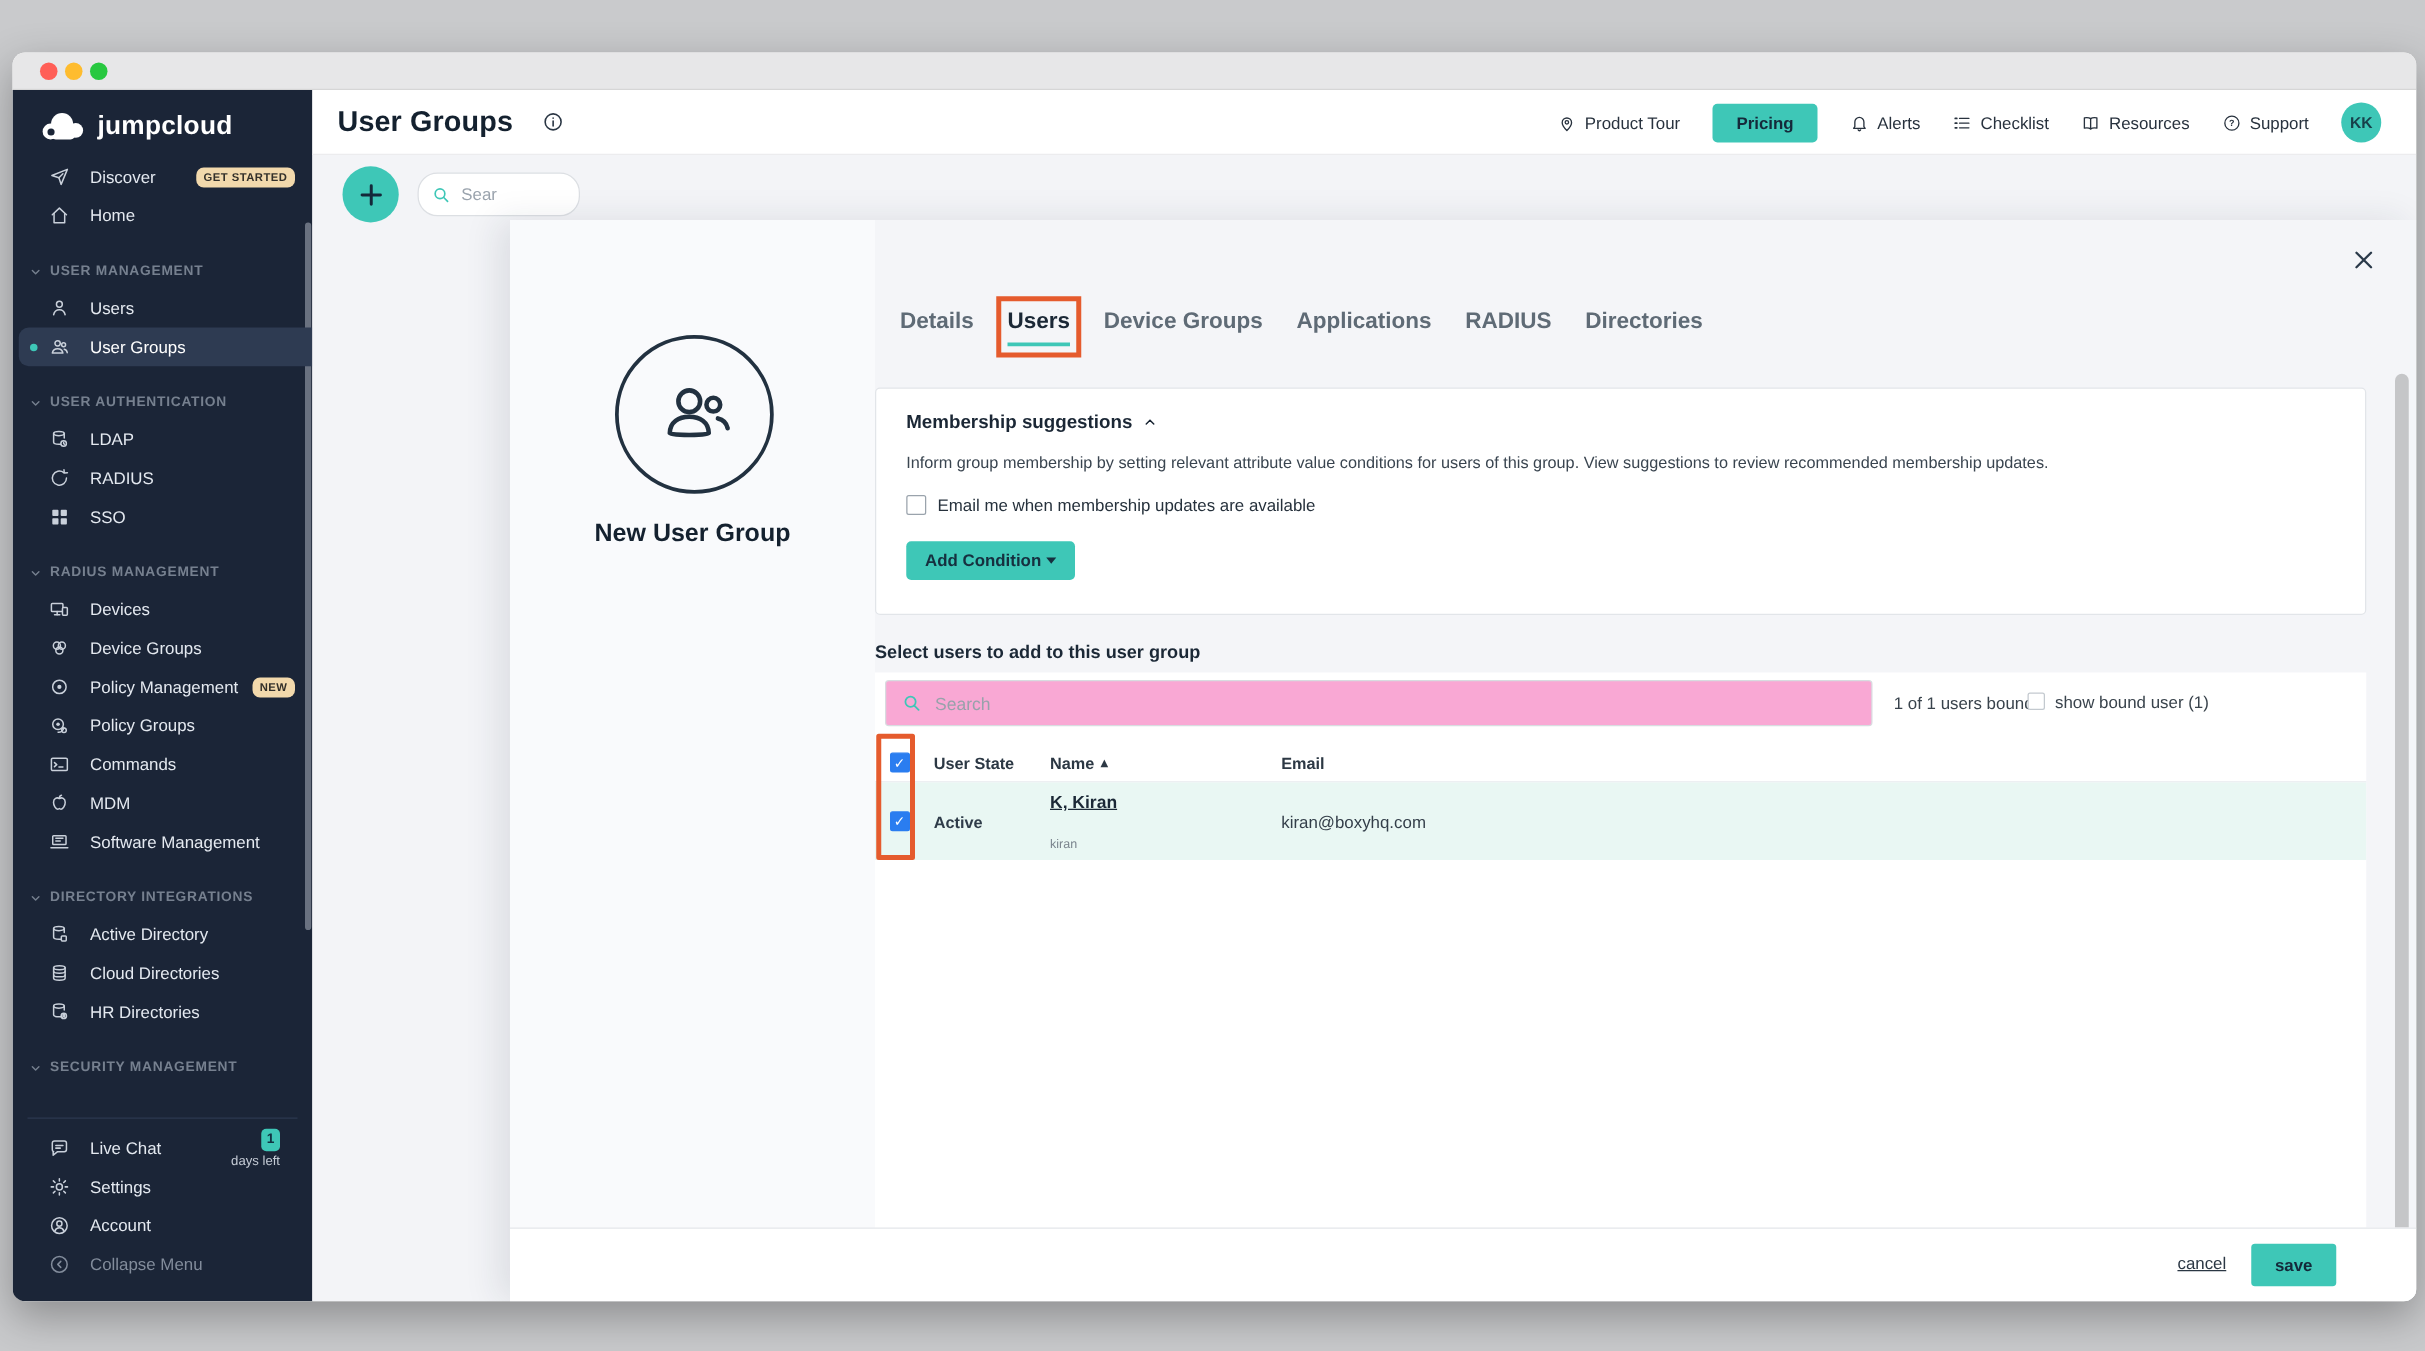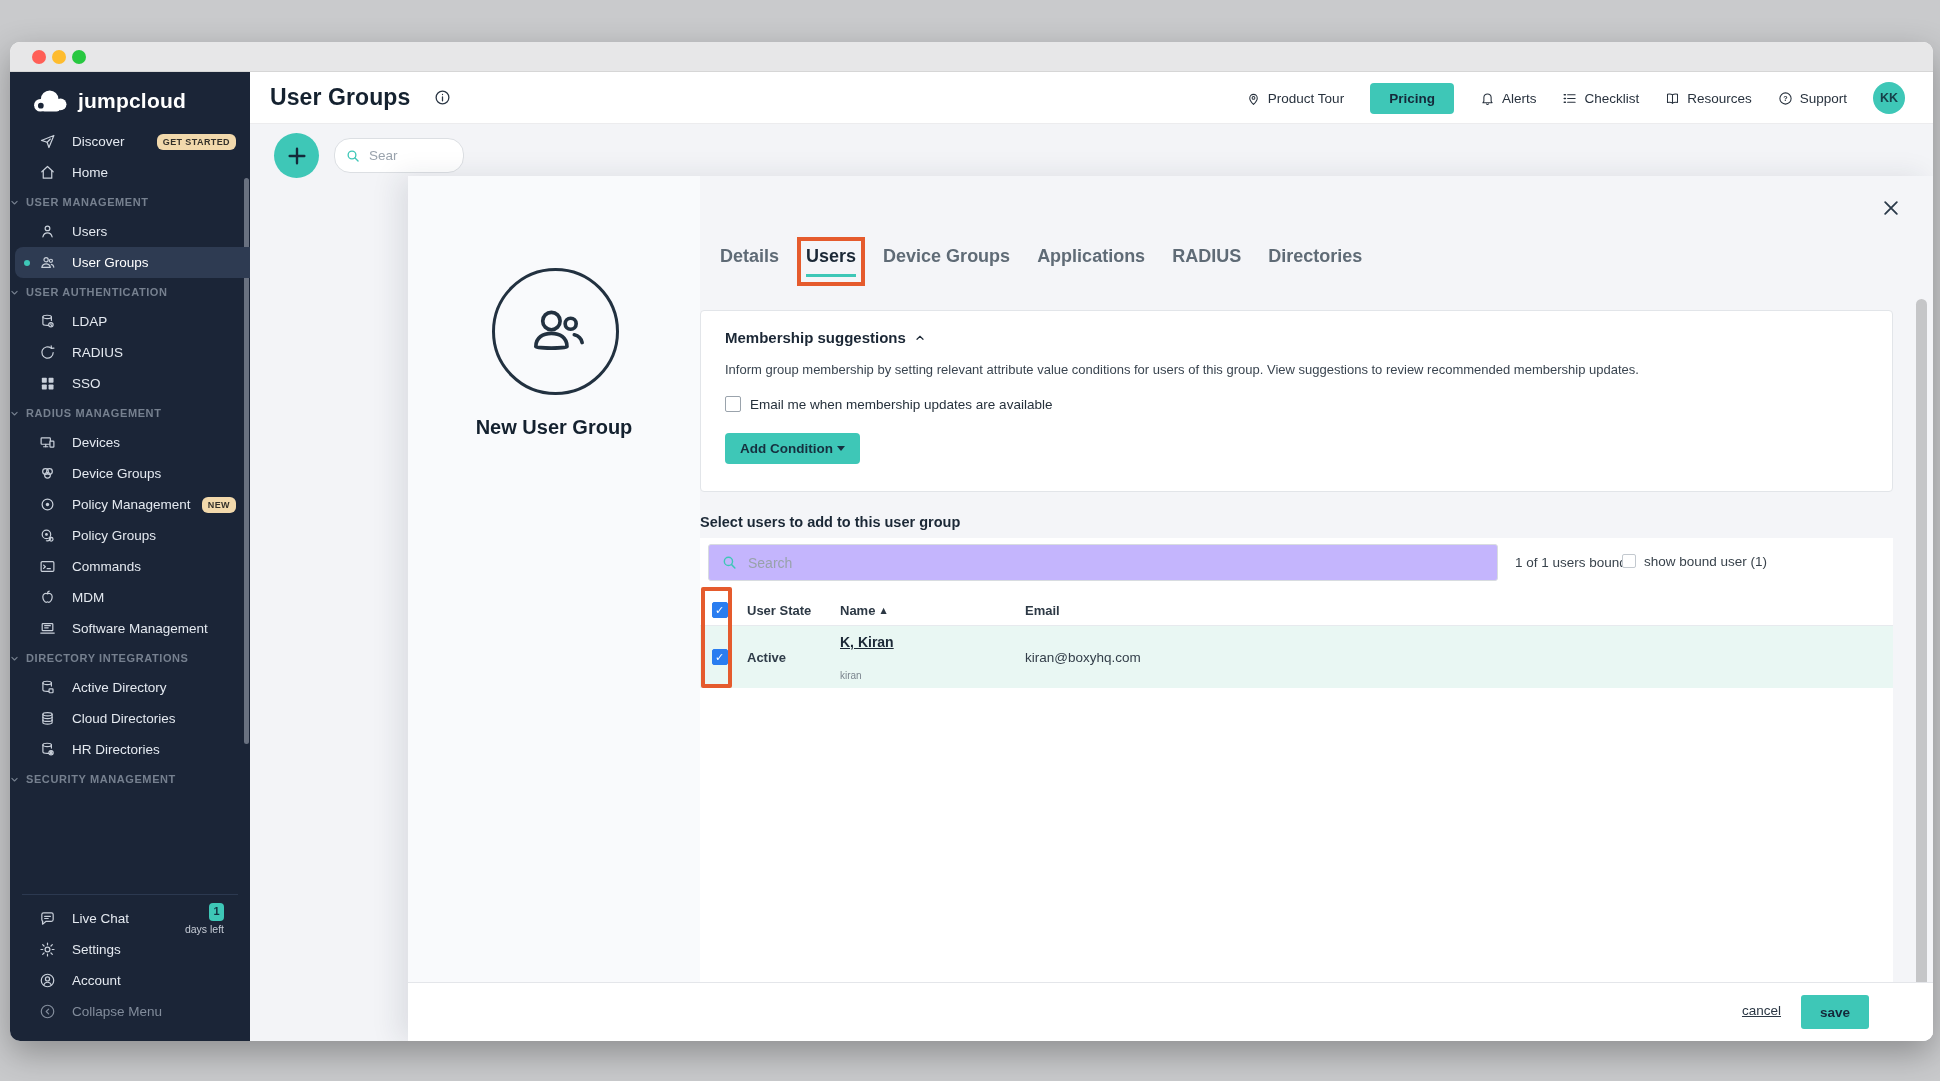--- a/index.html
+++ b/index.html
@@ -12,21 +12,21 @@
           background:#fff;box-shadow:0 12px 34px rgba(0,0,0,.3)}
   .titlebar{position:absolute;left:0;top:0;right:0;height:30px;background:#e7e7e8;border-bottom:1px solid #d6d6d6}
   .tl{position:absolute;top:8px;width:14px;height:14px;border-radius:50%}
   .tl.red{left:22px;background:#ff5f57}.tl.yellow{left:42px;background:#febc2e}.tl.green{left:62px;background:#28c840}
 
   
   .sidebar{position:absolute;left:0;top:30px;bottom:0;width:240px;background:#1b2537;color:#e6eaf0;display:flex;flex-direction:column}
   .logo-row{display:flex;align-items:center;gap:9px;padding:16px 0 8px 22px;flex:0 0 auto}
   .logo-text{font-size:21px;font-weight:800;color:#fff;letter-spacing:.2px}
   .side-nav{flex:1 1 auto;overflow:hidden;padding-top:4px;position:relative}
-  .sec-header{display:flex;align-items:center;gap:7px;height:28px;
+  .sec-header{display:flex;align-items:center;gap:7px;height:28px;margin-top:15px;padding-left:14px;
               font-size:11px;font-weight:800;letter-spacing:.6px;color:#76808f}
   .side-item{position:relative;display:flex;align-items:center;height:31px;padding-left:28px;font-size:13.5px;color:#e4e9f0;cursor:pointer}
   .side-item .icon{width:18px;height:18px;display:inline-flex;align-items:center;justify-content:center;color:#c9d0da;flex:0 0 18px}
   .side-item .side-label{margin-left:16px;white-space:nowrap}
   .side-item.active{background:#2e3b52;border-radius:8px 0 0 8px;margin-left:5px;padding-left:23px}
   .side-item.active .side-label{color:#fff}
   .side-item.muted,.side-item.muted .icon{color:#828c9b}
   .dot{position:absolute;left:9px;top:12.5px;width:6px;height:6px;border-radius:50%;background:#3ec7b7}
   .tan-badge{background:#f2d9ac;color:#33302a;font-size:9px;font-weight:800;letter-spacing:.4px;
              padding:3px 6px;border-radius:6px;margin-left:auto;margin-right:14px;white-space:nowrap}
@@ -83,21 +83,21 @@
   .checkbox.checked{background:#2a7df0;border-color:#2a7df0;position:relative}
   .checkbox.checked::after{content:"✓";font-family:"DejaVu Sans",sans-serif;color:#fff;font-size:11px;font-weight:700;
                            position:absolute;left:2.5px;top:0.5px}
   .teal-btn{margin-top:21px;display:inline-flex;align-items:center;gap:4px;background:#3ec7b7;color:#16303f;
             font-size:13.5px;font-weight:700;height:31px;padding:0 15px;border:none;border-radius:4px;cursor:pointer}
   .caret-down{width:0;height:0;border-left:4.5px solid transparent;border-right:4.5px solid transparent;border-top:5.5px solid #16303f}
 
   .select-label{position:absolute;left:292px;top:338px;font-size:14.5px;font-weight:800;color:#1b2836}
   .sheet{position:absolute;left:292px;top:362px;width:1193px;height:477px;background:#fff}
   .sheet-search{position:absolute;left:8px;top:6px;width:790px;height:37px;border:1px solid #d8dce0;border-radius:3px;
-                background:#c4b5fd;display:flex;align-items:center;padding-left:12px;gap:10px}
+                background:#f9a8d4;display:flex;align-items:center;padding-left:12px;gap:10px}
   .sheet-search input{border:none;outline:none;flex:1;font-size:14px;color:#3a4550;background:transparent}
   .sheet-search input::placeholder{color:#98a2ab}
   .bound-text{position:absolute;left:815px;top:17px;font-size:13.5px;color:#39434c}
   .show-bound{position:absolute;left:922px;top:16px;display:flex;gap:8px;font-size:13.5px;color:#39434c;cursor:pointer}
 
   .t-row{position:absolute;left:0;right:0;display:flex;align-items:center}
   .t-head{top:57px;height:31px;border-bottom:1px solid #e7eaee;font-size:13px;font-weight:700;color:#2c3844}
   .t-data{top:88px;height:62px;background:#e9f7f3}
   .col-cb{width:39px;display:flex;justify-content:center}
   .col-state{width:93px;padding-left:8px}

